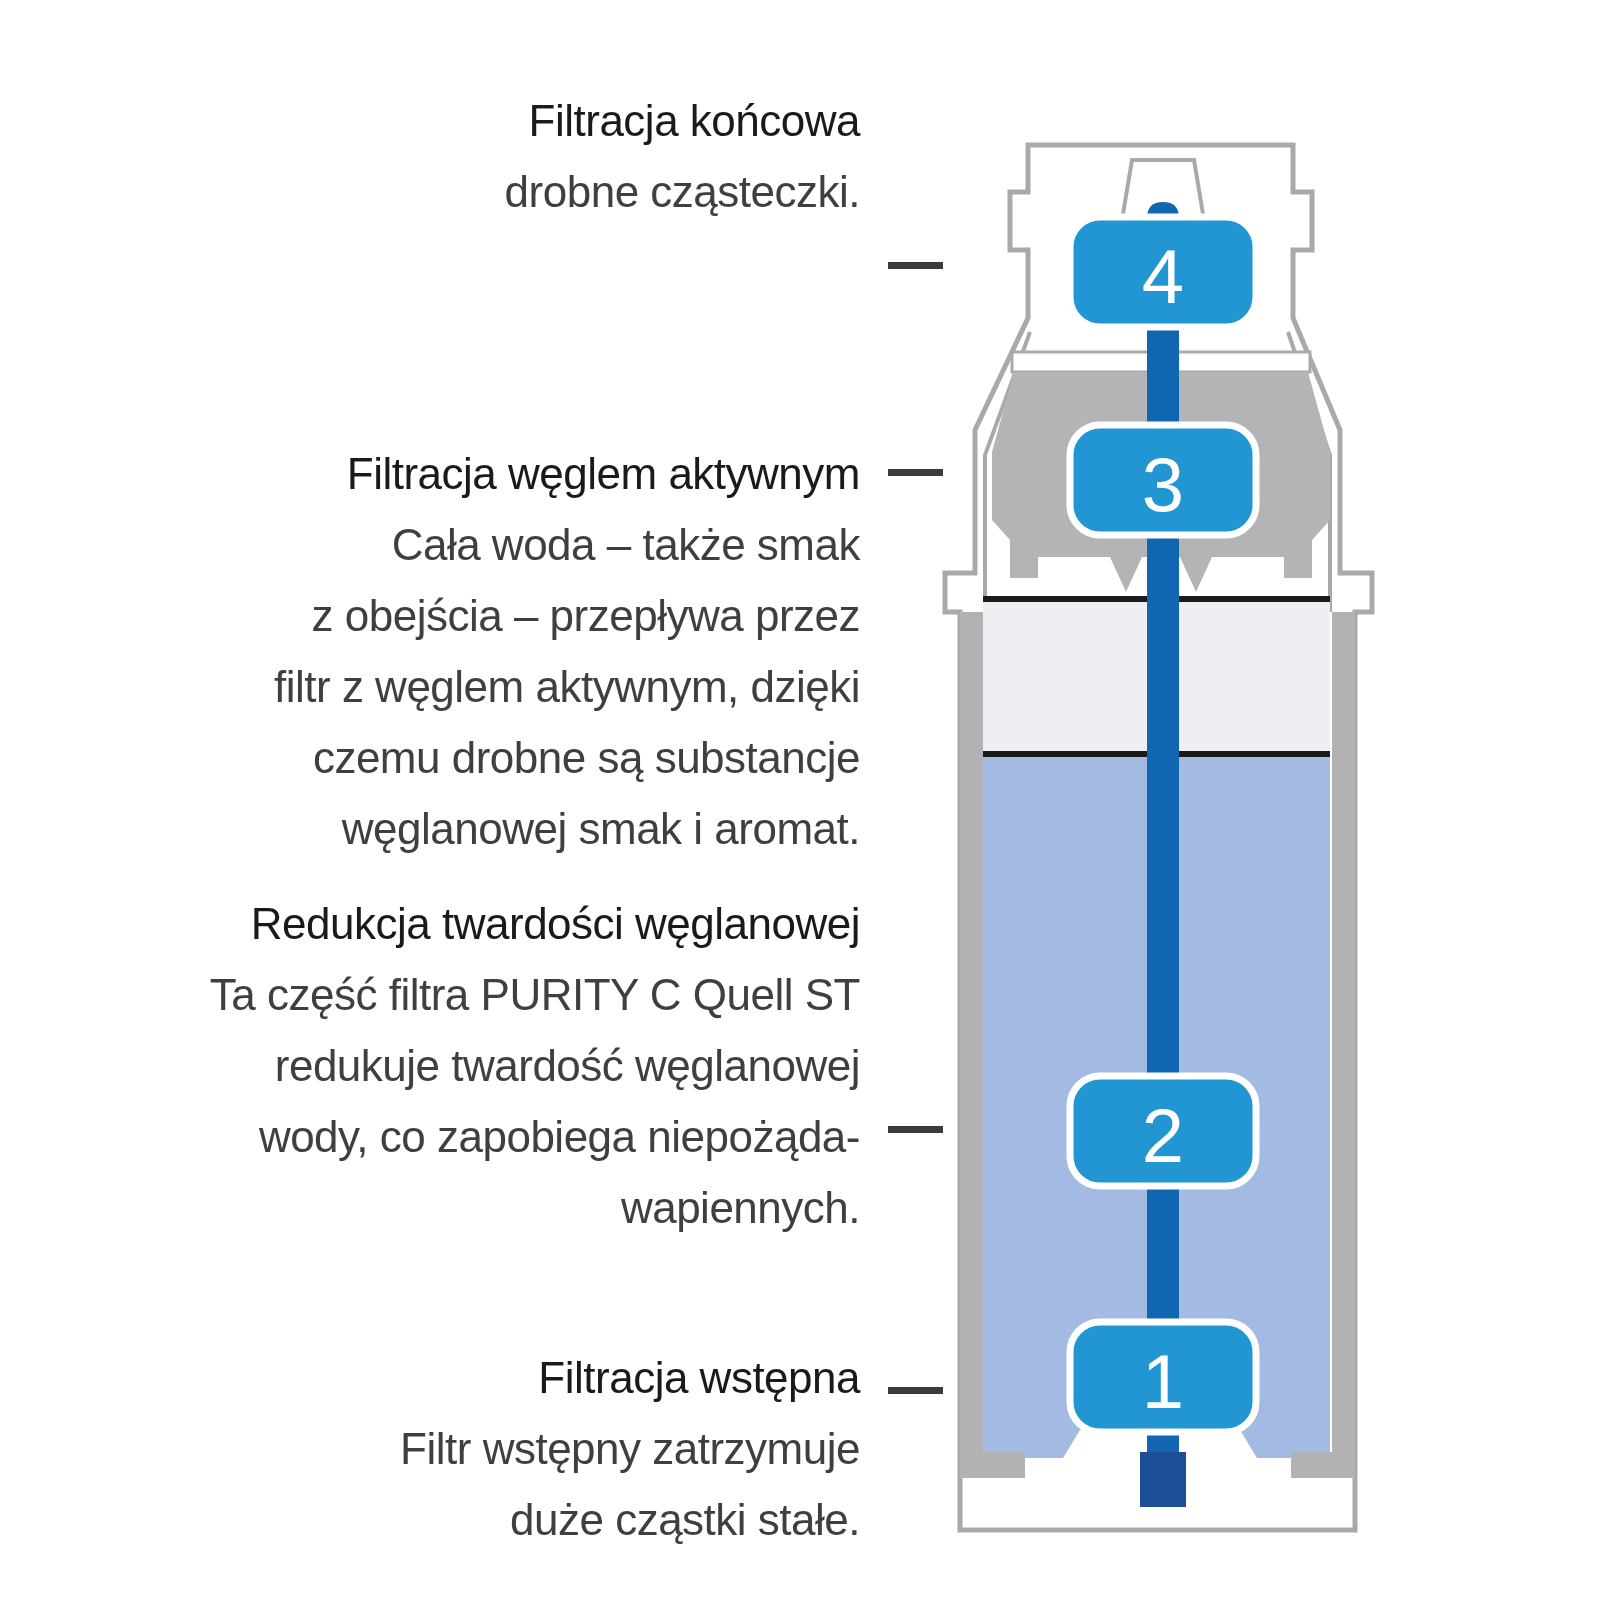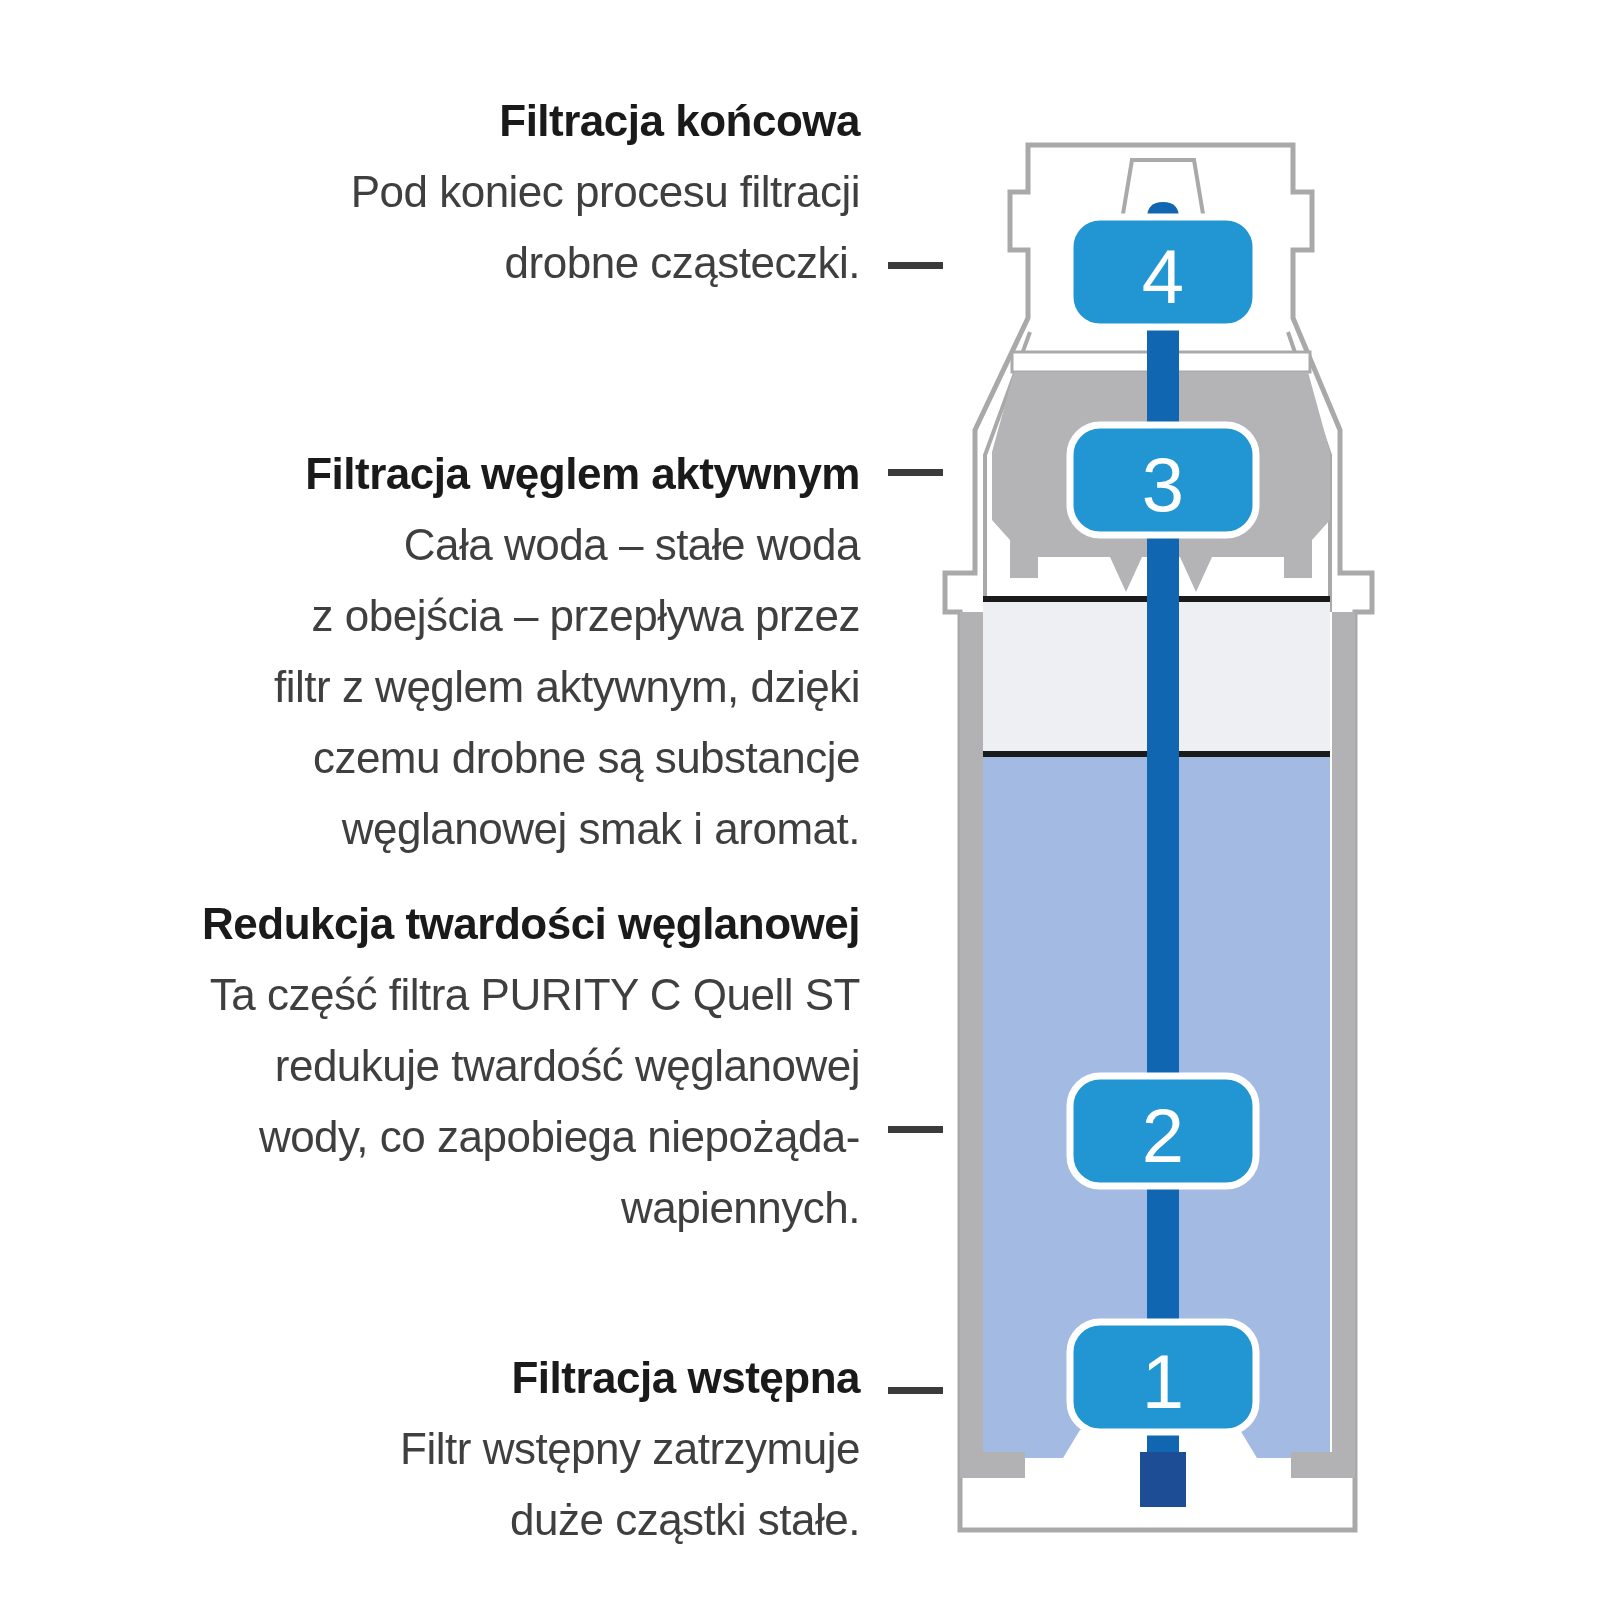--- a/index.html
+++ b/index.html
@@ -5,21 +5,21 @@
   html,body{margin:0;padding:0;background:#ffffff;}
   .canvas{
     position:relative;width:1600px;height:1600px;background:#ffffff;overflow:hidden;
     font-family:"Liberation Sans",sans-serif;
   }
   .diagram{position:absolute;left:0;top:0;width:1600px;height:1600px;}
   .note{
     position:absolute;right:740px;width:780px;text-align:right;
     font-size:44px;line-height:71px;color:#3f3f3f;letter-spacing:-0.5px;white-space:nowrap;
   }
-  .note-heading{font-weight:700;color:#1a1a1a;}
+  .note-heading{font-weight:400;color:#1a1a1a;}
   .badge-num{font-size:76px;fill:#ffffff;font-weight:400;}
 </style>
 </head>
 <body>
 
 <div class="canvas">
 
   <svg class="diagram" viewBox="0 0 1600 1600" xmlns="http://www.w3.org/2000/svg">
 
     <path d="M 1028 145 H 1293 V 192 H 1312 V 250 H 1293 V 318 L 1340 430 V 573 H 1372 V 612 H 1355 V 1530 H 960 V 612 H 945 V 573 H 975 V 430 L 1028 318 V 250 H 1010 V 192 H 1028 Z" fill="#ffffff" stroke-width="5" stroke="#a9a9a9"></path>
@@ -67,27 +67,26 @@
     </g>
 
     <rect x="888" y="262" width="55" height="7" fill="#3b3b3b"></rect>
     <rect x="888" y="469" width="55" height="7" fill="#3b3b3b"></rect>
     <rect x="888" y="1126" width="55" height="7" fill="#3b3b3b"></rect>
     <rect x="888" y="1387" width="55" height="7" fill="#3b3b3b"></rect>
   </svg>
 
   <div class="note" style="top:85px">
     <div class="note-heading">Filtracja końcowa</div>
-    <div class="note-line">Pod koniec procesu filtracji</div>
     <div class="note-line">drobne cząsteczki.</div>
   </div>
 
   <div class="note" style="top:438px">
     <div class="note-heading">Filtracja węglem aktywnym</div>
-    <div class="note-line">Cała woda – stałe woda</div>
+    <div class="note-line">Cała woda – także smak</div>
     <div class="note-line">z obejścia – przepływa przez</div>
     <div class="note-line">filtr z węglem aktywnym, dzięki</div>
     <div class="note-line">czemu drobne są substancje</div>
     <div class="note-line">węglanowej smak i aromat.</div>
   </div>
 
   <div class="note" style="top:888px">
     <div class="note-heading">Redukcja twardości węglanowej</div>
     <div class="note-line">Ta część filtra PURITY C Quell ST</div>
     <div class="note-line">redukuje twardość węglanowej</div>

